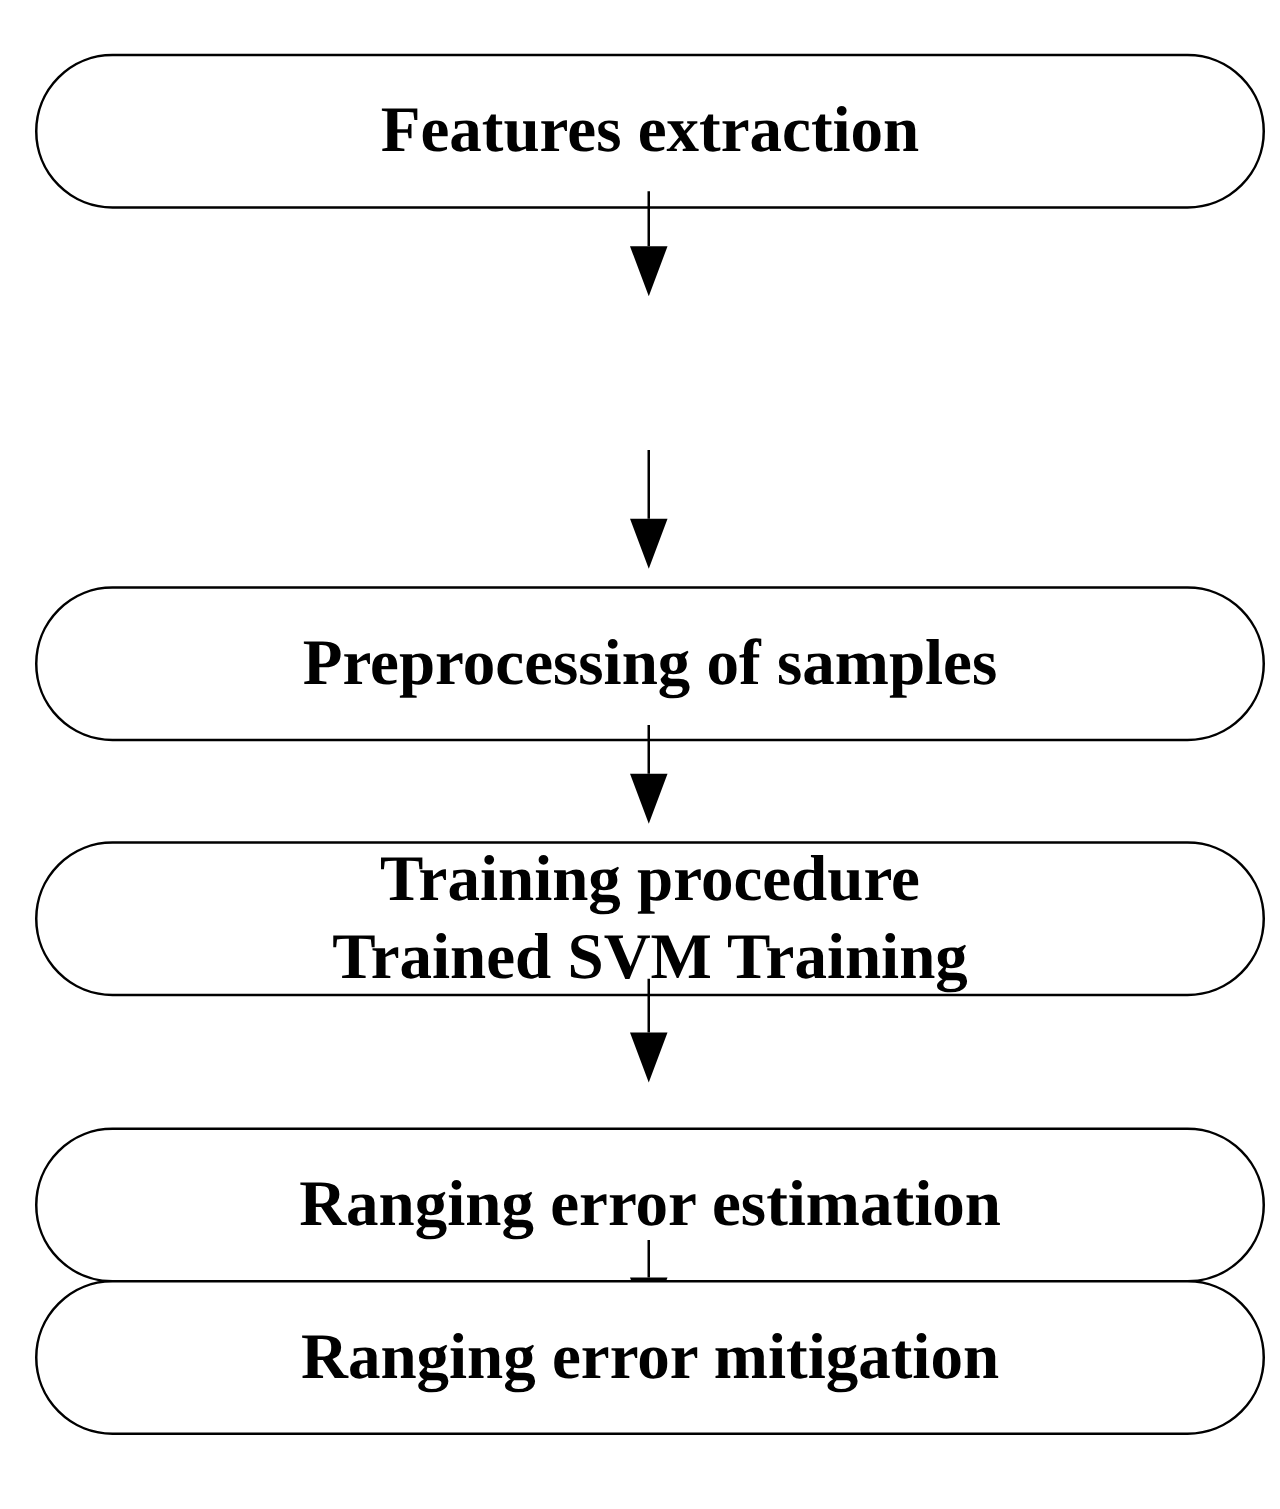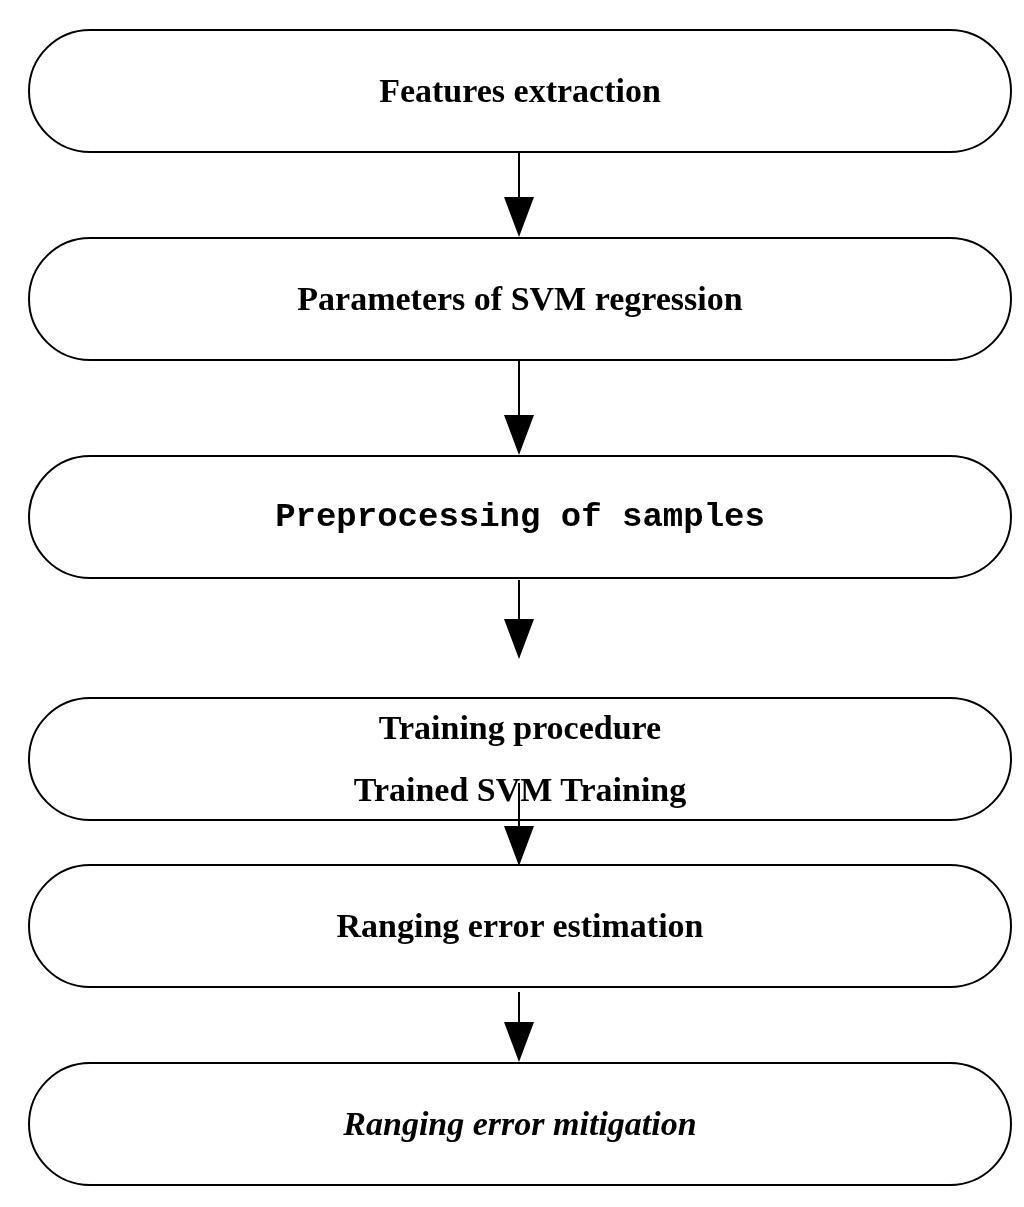--- a/index.html
+++ b/index.html
@@ -24,23 +24,24 @@
     background: #ffffff;
     border: 2.5px solid #000000;
     border-radius: 62px;
     display: flex;
     flex-direction: column;
     align-items: center;
     justify-content: center;
     text-align: center;
     color: #000000;
     font-weight: bold;
-    font-size: 34px;
+    font-size: 52px;
     line-height: 62px;
     letter-spacing: 0px;
+    margin-top: 14px;
   }
   .arrow {
     position: absolute;
     left: 519px;
     transform: translateX(-50%);
     display: flex;
     flex-direction: column;
     align-items: center;
   }
   .arrow .stem {
@@ -62,54 +63,51 @@
 
   <div class="node" style="top:29px;">
     <span>Features extraction</span>
   </div>
 
   <div class="arrow" style="top:153px;">
     <div class="stem" style="height:44px;"></div>
     <div class="head"></div>
   </div>
 
-  <div class="node" style="top:237px;">
-    <span>Parameters of SVM regression</span>
-  </div>
 
   <div class="arrow" style="top:360px;">
     <div class="stem" style="height:55px;"></div>
     <div class="head"></div>
   </div>
 
-  <div class="node" style="top:455px;font-family:Liberation Mono, monospace;">
+  <div class="node" style="top:455px;">
     <span>Preprocessing of samples</span>
   </div>
 
   <div class="arrow" style="top:580px;">
     <div class="stem" style="height:39px;"></div>
     <div class="head"></div>
   </div>
 
-  <div class="node" style="top:697px;">
+  <div class="node" style="top:659px;">
     <span>Training procedure</span>
     <span>Trained SVM Training</span>
   </div>
 
   <div class="arrow" style="top:783px;">
     <div class="stem" style="height:43px;"></div>
     <div class="head"></div>
   </div>
 
-  <div class="node" style="top:864px;">
+  <div class="node" style="top:888px;">
     <span>Ranging error estimation</span>
   </div>
 
   <div class="arrow" style="top:992px;">
     <div class="stem" style="height:30px;"></div>
     <div class="head"></div>
   </div>
 
-  <div class="node" style="top:1062px;font-style:italic;">
+  <div class="node" style="top:1010px;">
     <span>Ranging error mitigation</span>
   </div>
 
 </div>
 
 </body></html>

